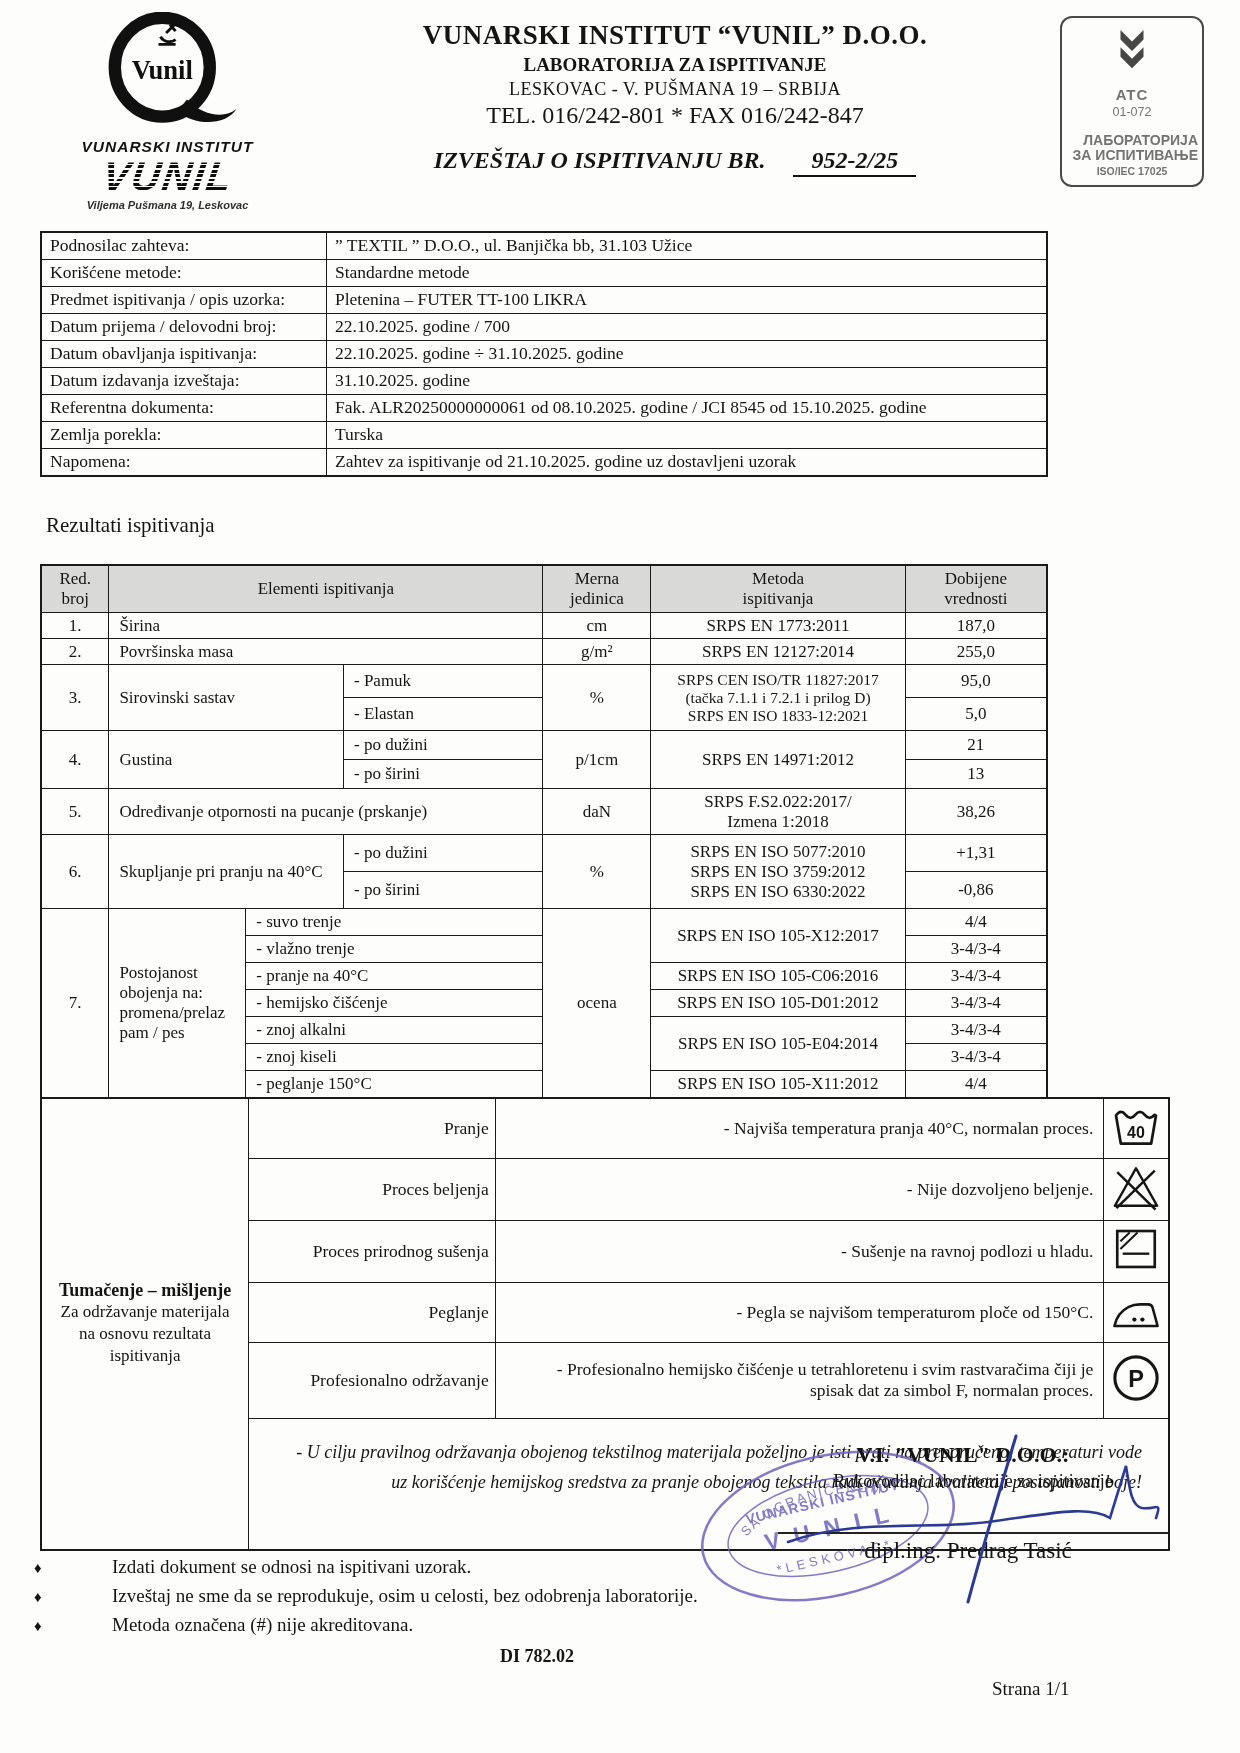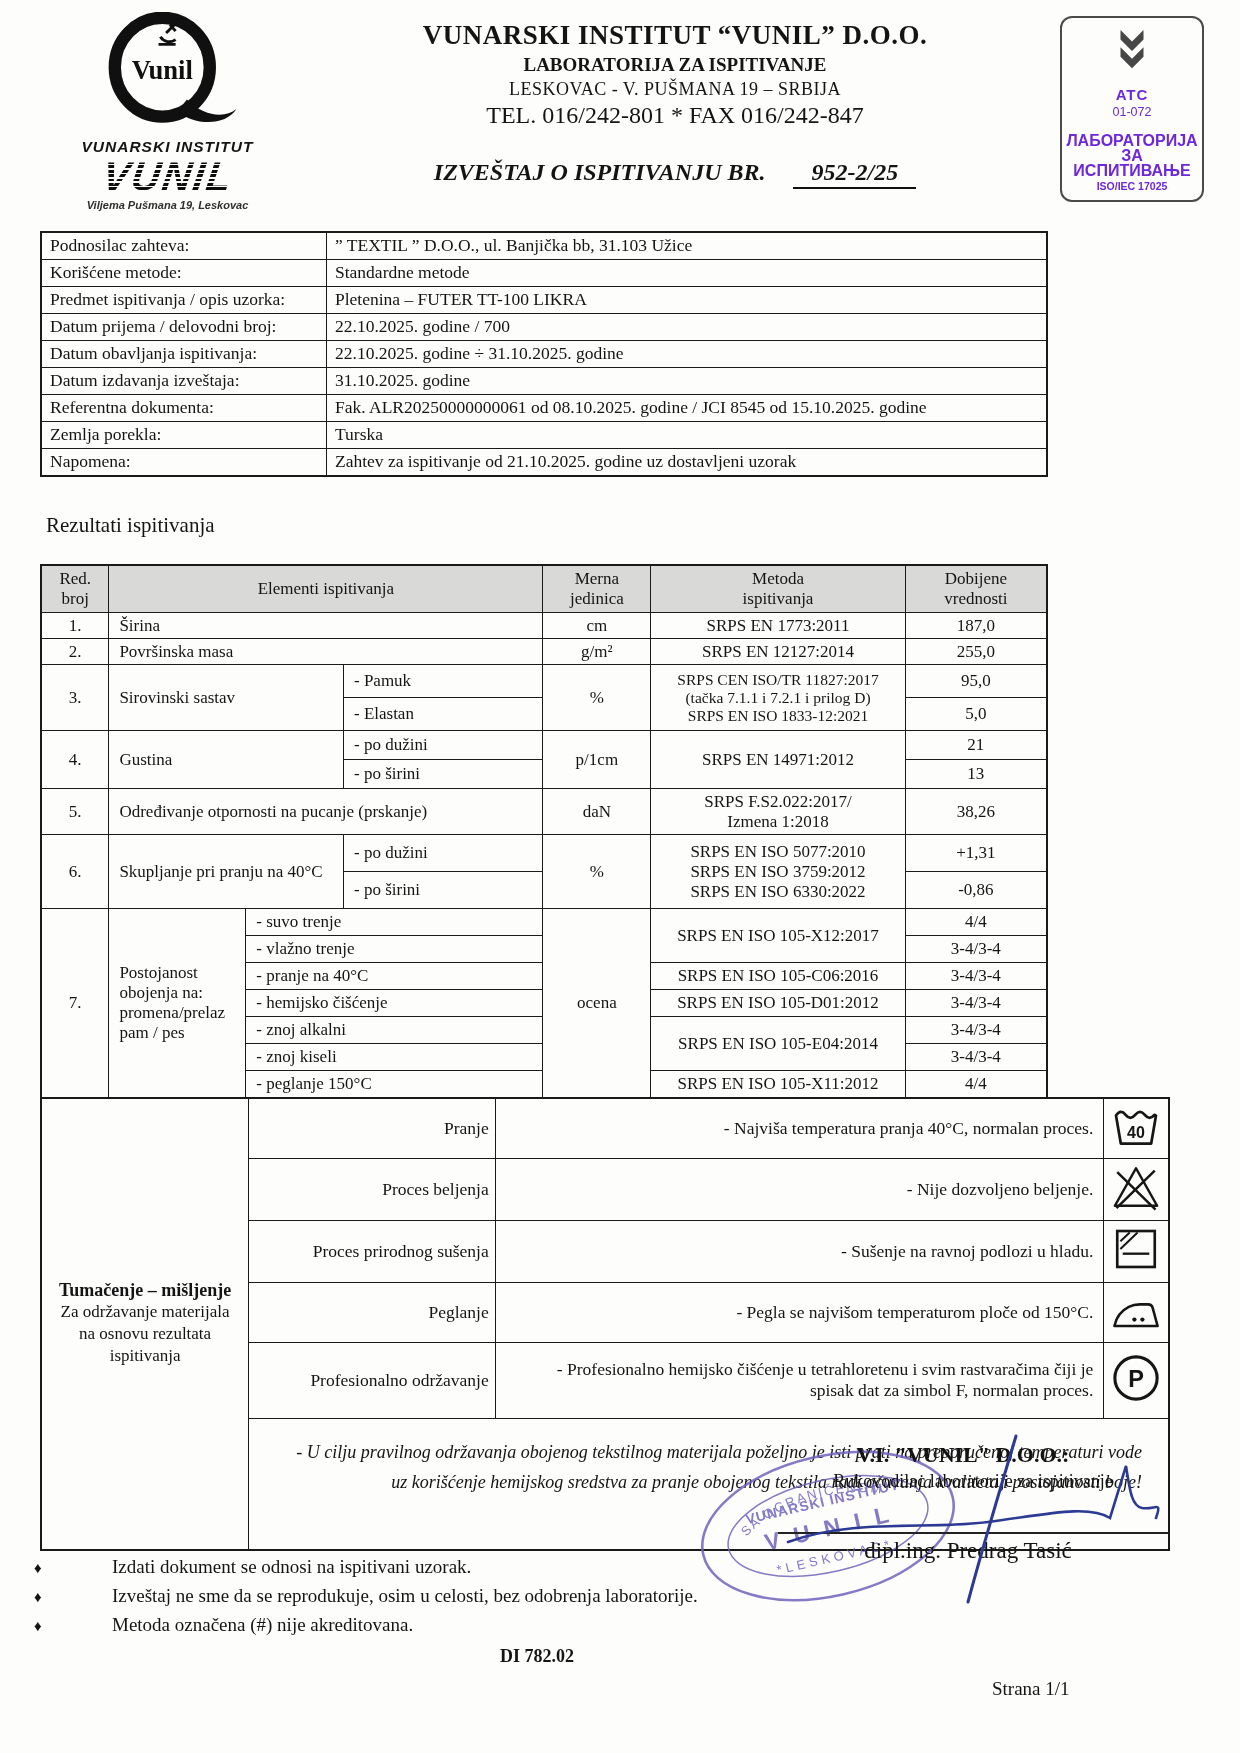--- a/index.html
+++ b/index.html
@@ -9,36 +9,36 @@
 
   
   .header{display:flex;padding:12px 30px 0 45px;}
   .logo-col{width:245px;text-align:center;}
   .center-col{flex:1;text-align:center;padding-top:8px;}
   .badge-col{width:150px;}
   .org-name{font-size:27px;font-weight:bold;letter-spacing:.5px;}
   .org-sub{font-size:19px;font-weight:bold;margin-top:3px;}
   .org-addr{font-size:18px;margin-top:3px;letter-spacing:.5px;}
   .org-tel{font-size:24px;margin-top:2px;}
-  .report-line{margin-top:30px;font-size:24px;font-weight:bold;font-style:italic;}
+  .report-line{margin-top:18px;font-size:24px;font-weight:bold;font-style:italic;}
   .report-no{display:inline-block;margin-left:22px;padding:0 18px 1px 18px;border-bottom:2.5px solid #111;}
   .inst-name{font-family:"Liberation Sans",sans-serif;font-style:italic;font-weight:bold;
              font-size:15.5px;letter-spacing:1px;margin-top:4px;}
   .vunil-wrap{position:relative;display:inline-block;margin-top:-2px;}
   .vunil-word{font-family:"Liberation Sans",sans-serif;font-style:italic;font-weight:800;
               font-size:40px;letter-spacing:2px;color:#0d0d0d;transform:skewX(-8deg);display:inline-block;}
   .vunil-wrap::after{content:"";position:absolute;left:-4px;right:-4px;top:7px;bottom:6px;
               background:repeating-linear-gradient(to bottom,transparent 0 2.8px,#fdfdfc 2.8px 4.4px);}
   .logo-addr{font-family:"Liberation Sans",sans-serif;font-style:italic;font-weight:bold;
              font-size:11px;color:#2e2e2e;margin-top:0px;}
   .badge{width:132px;border:2px solid #4a4a4a;border-radius:12px;margin-top:4px;padding:10px 4px 8px 4px;
-         text-align:center;font-family:"Liberation Sans",sans-serif;color:#6d28d9;}
+         text-align:center;font-family:"Liberation Sans",sans-serif;color:#737373;}
   .badge-acr{font-size:15px;font-weight:bold;margin-top:4px;letter-spacing:1px;}
   .badge-code{font-size:12.5px;margin-top:2px;}
-  .badge-lab{font-size:16px;margin-top:14px;line-height:15px;font-weight:bold;}
+  .badge-lab{font-size:14px;margin-top:14px;line-height:15px;font-weight:bold;text-align:right;}
   .badge-iso{font-size:10.5px;font-weight:bold;margin-top:2px;}
 
   
   .info-table{border-collapse:collapse;margin:20px 0 0 40px;width:1008px;border:2.5px solid #1a1a1a;}
   .info-table td{border:1.5px solid #1a1a1a;font-size:17.5px;padding:1px 8px 2px 8px;height:23px;}
   .info-table td.lbl{width:268px;}
 
   
   .res-heading{margin:36px 0 0 46px;font-size:21px;}
   .res{border-collapse:collapse;margin:26px 0 0 40px;width:1008px;border:2.5px solid #1a1a1a;padding-left:42px;}

